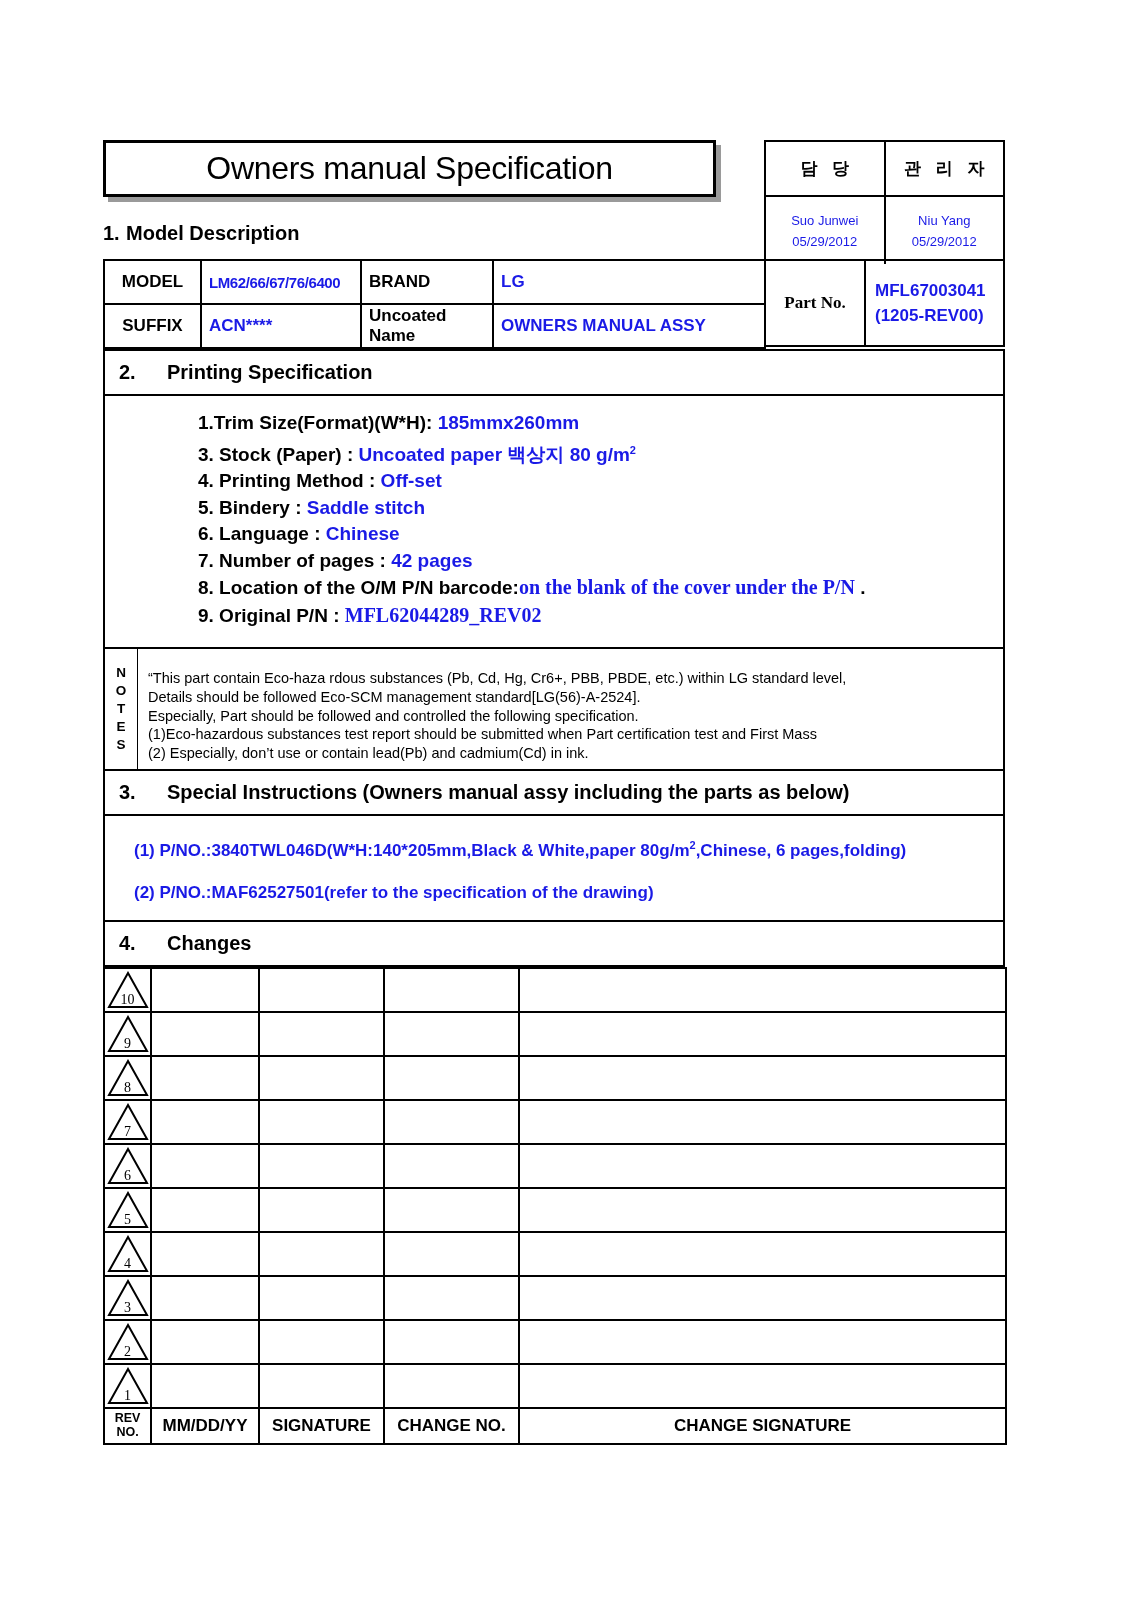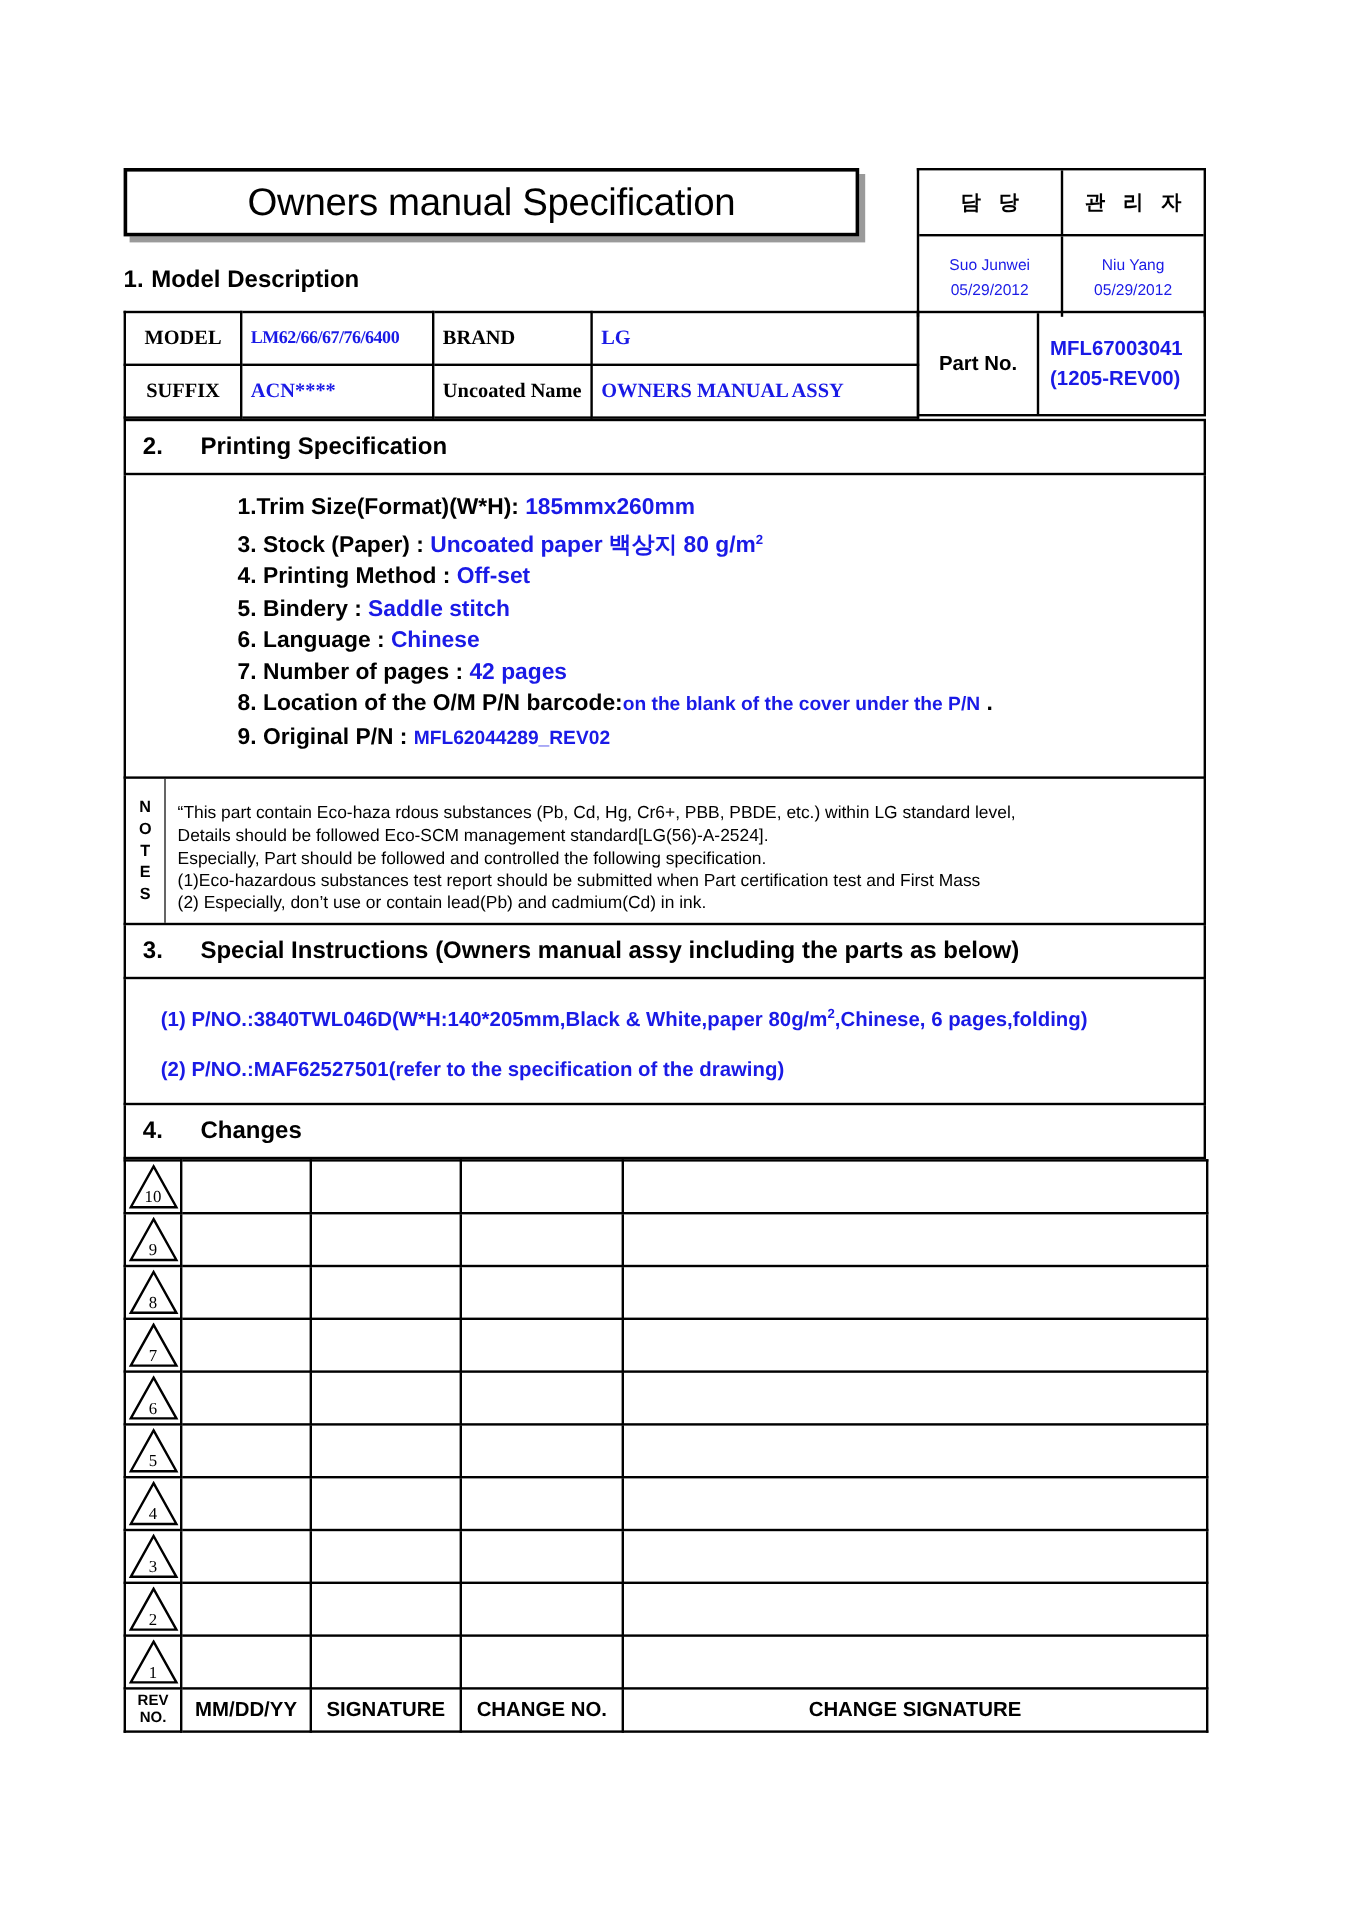--- a/index.html
+++ b/index.html
@@ -110,21 +110,20 @@
     border-collapse: collapse;
     table-layout: fixed;
   }
   .model-tbl td {
     border: 2px solid #000;
     height: 42px;
     padding: 0 7px;
     font-size: 17px;
     font-weight: bold;
     vertical-align: middle;
-    font-family: Liberation Serif, serif;
   }
   .model-tbl td.lbl { text-align: center; }
   .val-blue { color: #1a1ae6; }
   .val-blue.small { font-size: 15px; letter-spacing: -0.4px; }
 
   .partno-box {
     position: absolute;
     left: 661px;
     top: 0;
     width: 241px;
@@ -135,20 +134,21 @@
   }
   .partno-lbl {
     width: 100px;
     display: flex;
     align-items: center;
     justify-content: center;
     font-size: 17px;
     font-weight: bold;
     border-right: 2px solid #000;
     box-sizing: border-box;
+    font-family: Liberation Serif, serif;
   }
   .partno-val {
     flex: 1;
     display: flex;
     flex-direction: column;
     justify-content: center;
     padding-left: 9px;
     color: #1a1ae6;
     font-size: 17px;
     font-weight: bold;
@@ -176,21 +176,21 @@
   
   .spec-body { padding: 14px 0 18px 0; margin-left: 41px; }
   .spec-line {
     font-size: 19px;
     font-weight: bold;
     line-height: 26.5px;
     padding-left: 52px;
     white-space: nowrap;
   }
   .spec-line .v { color: #1a1ae6; }
-  .spec-line .v.sm { font-size: 16px; }
+  .spec-line .v.sm { font-size: 20px; font-family: Liberation Serif, serif; }
   sup.sq { font-size: 11px; vertical-align: super; }
 
   
   .notes {
     display: flex;
     min-height: 120px;
   }
   .notes-label {
     width: 33px;
     border-right: 1.5px solid #000;

